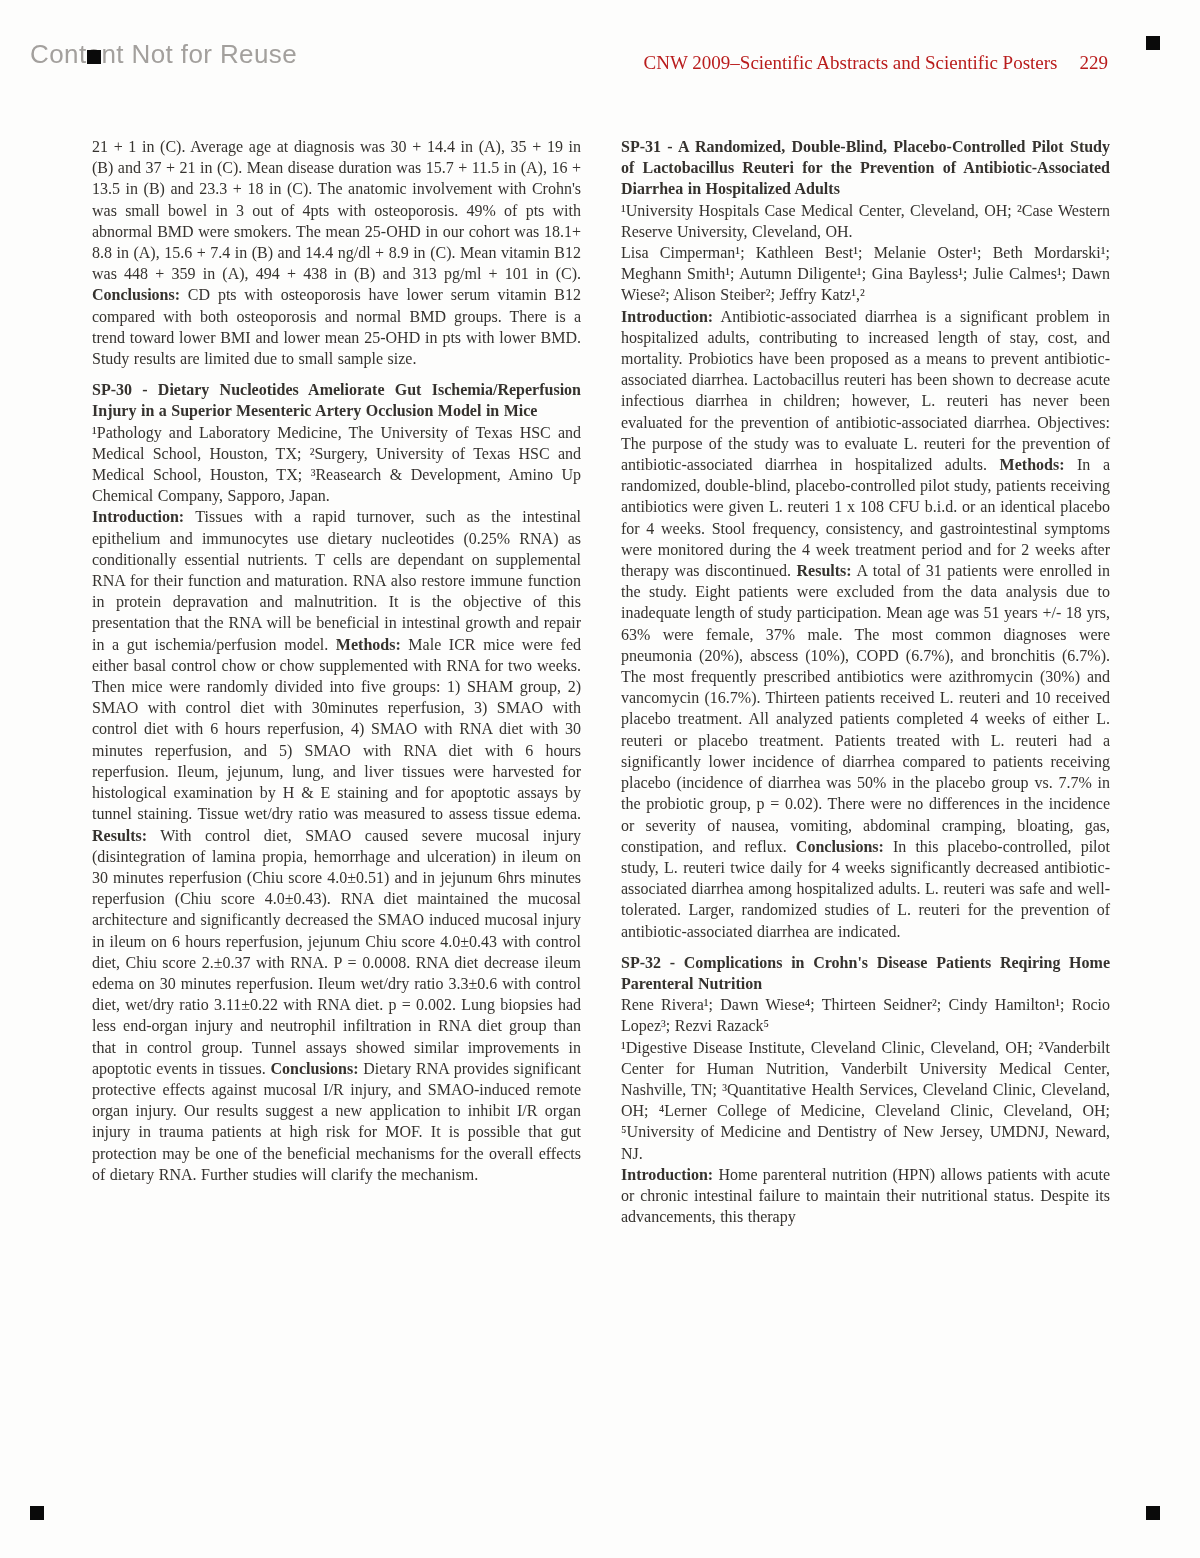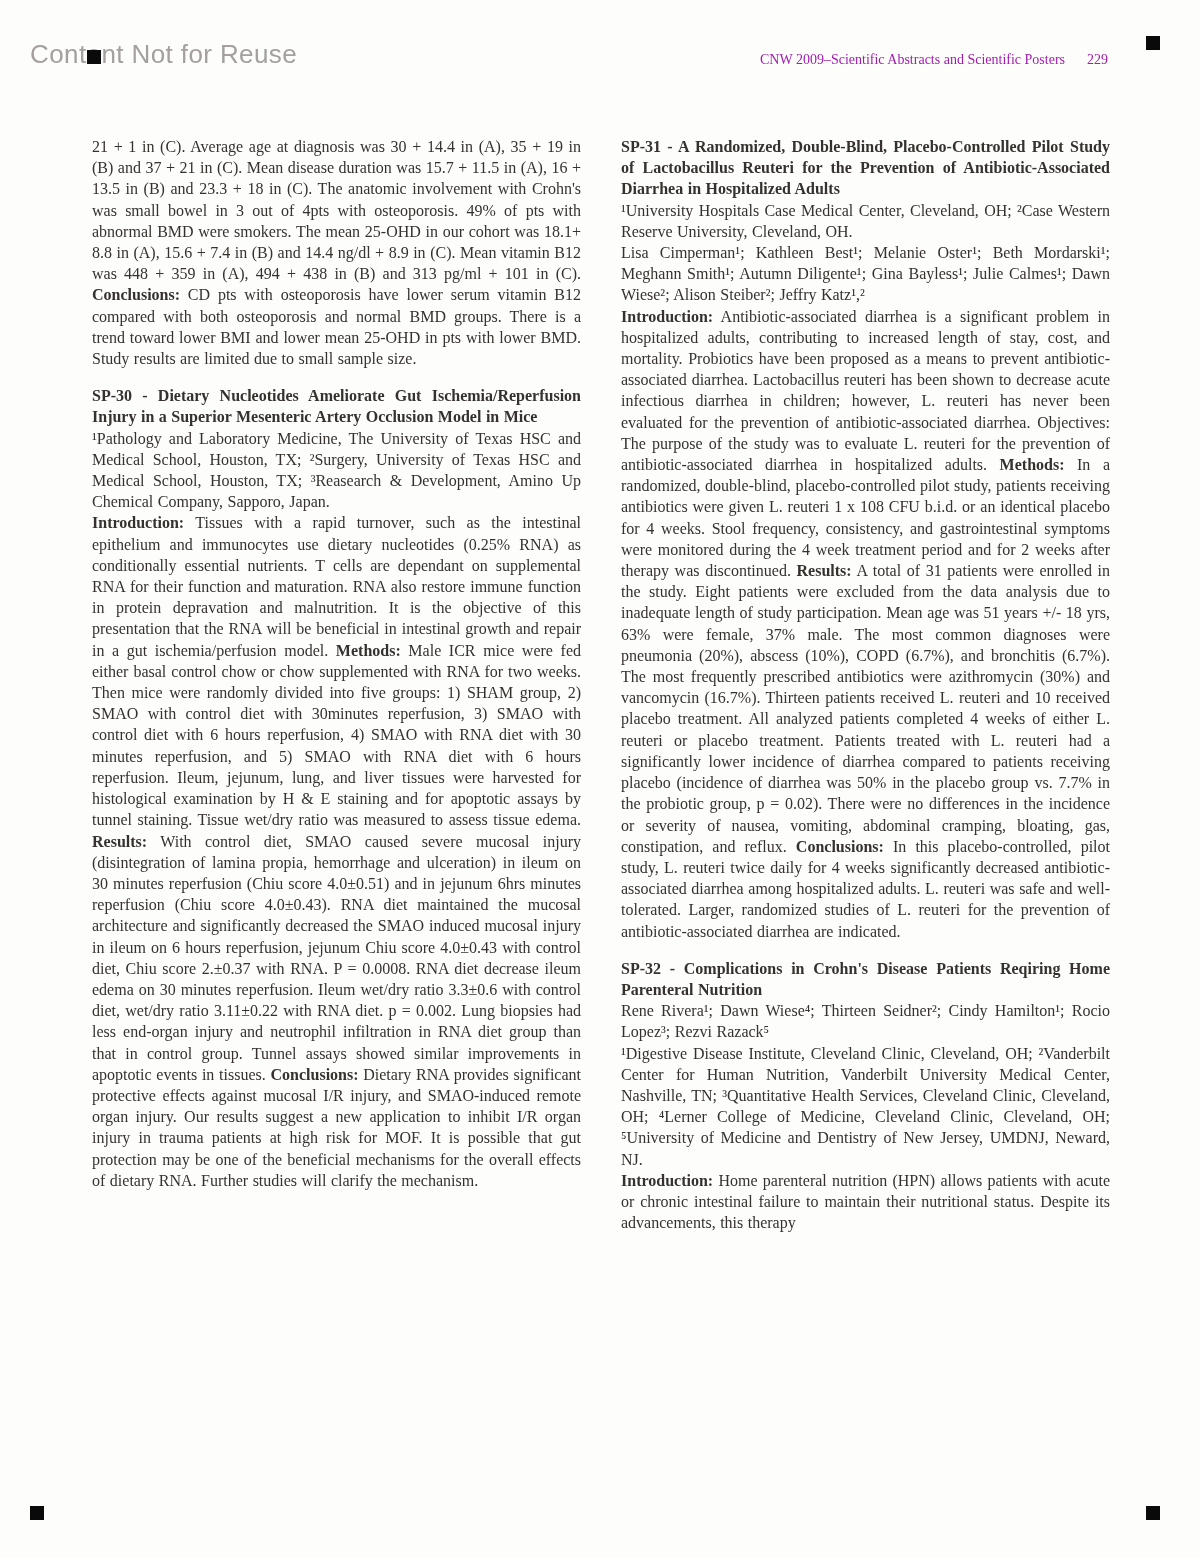--- a/index.html
+++ b/index.html
@@ -9,39 +9,39 @@
     font-family: "Liberation Serif", serif; color: #35322e;
   }
   .page { position: absolute; inset: 0; background: #fdfdfc; }
   .watermark {
     position: absolute; left: 30px; top: 39px;
     font-family: "Liberation Sans", sans-serif;
     font-size: 26px; color: #a3a09d; letter-spacing: 0.4px; font-weight: 400;
   }
   .running-head {
     position: absolute; top: 52px; right: 92px;
-    font-size: 14px; color: #a21caf; white-space: nowrap;
+    font-size: 19px; color: #b91c1c; white-space: nowrap;
   }
   .running-head .pageno { margin-left: 22px; }
   .crop-mark { position: absolute; width: 14px; height: 14px; background: #0a0a0a; }
   .mark-a { left: 87px;   top: 50px; }
   .mark-b { left: 1146px; top: 36px; }
   .mark-c { left: 30px;   top: 1506px; }
   .mark-d { left: 1146px; top: 1506px; }
   .columns {
     position: absolute; left: 92px; top: 120px; width: 1018px;
     display: flex; gap: 40px; align-items: flex-start;
   }
   .col { width: 489px; }
   .block {
     font-size: 16px; line-height: 21.2px; text-align: justify;
     color: #35322e; word-spacing: 0.5px;
   }
   .block .b { font-weight: bold; }
-  .title { font-weight: bold; margin-top: 16px; }
+  .title { font-weight: bold; margin-top: 10px; }
   .col .block:first-child { margin-top: 16px; }
   .section-heading {
     font-weight: bold; font-size: 20px; letter-spacing: 0.3px;
     margin-top: 30px; margin-bottom: 14px; text-align: left;
   }
   .section-heading + .title { margin-top: 0; margin-left: 10px; }
 </style>
 </head>
 <body>
 

